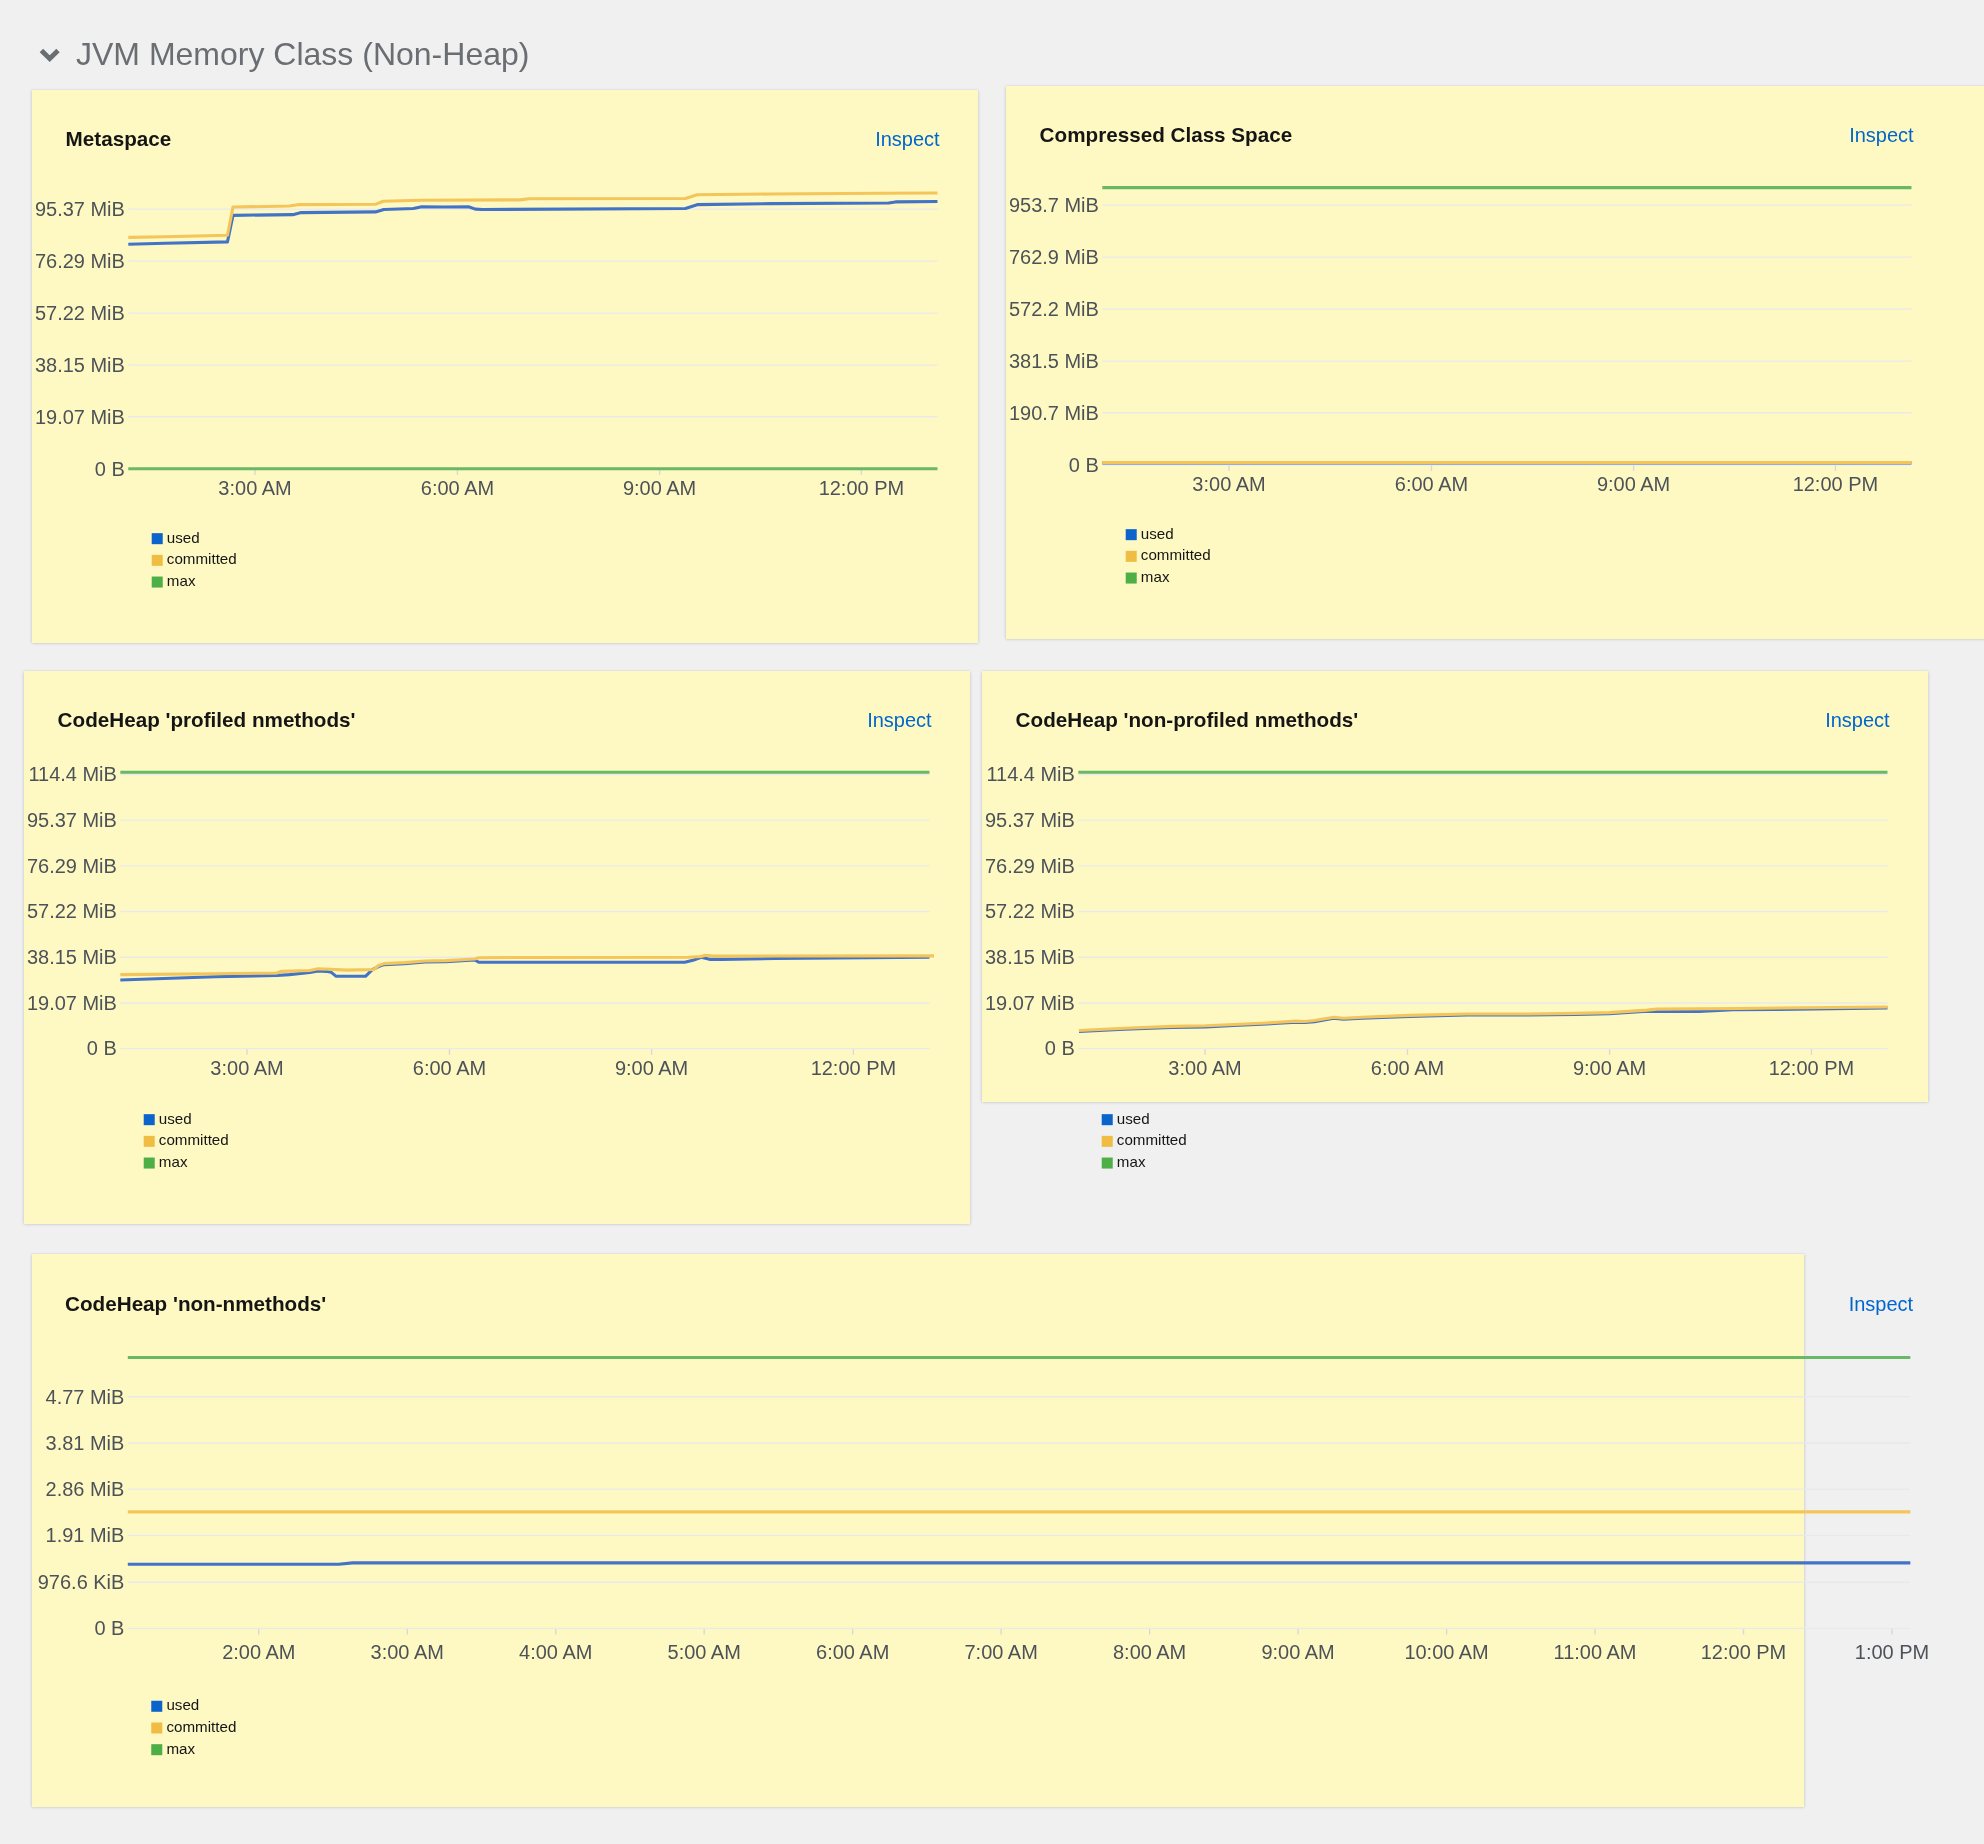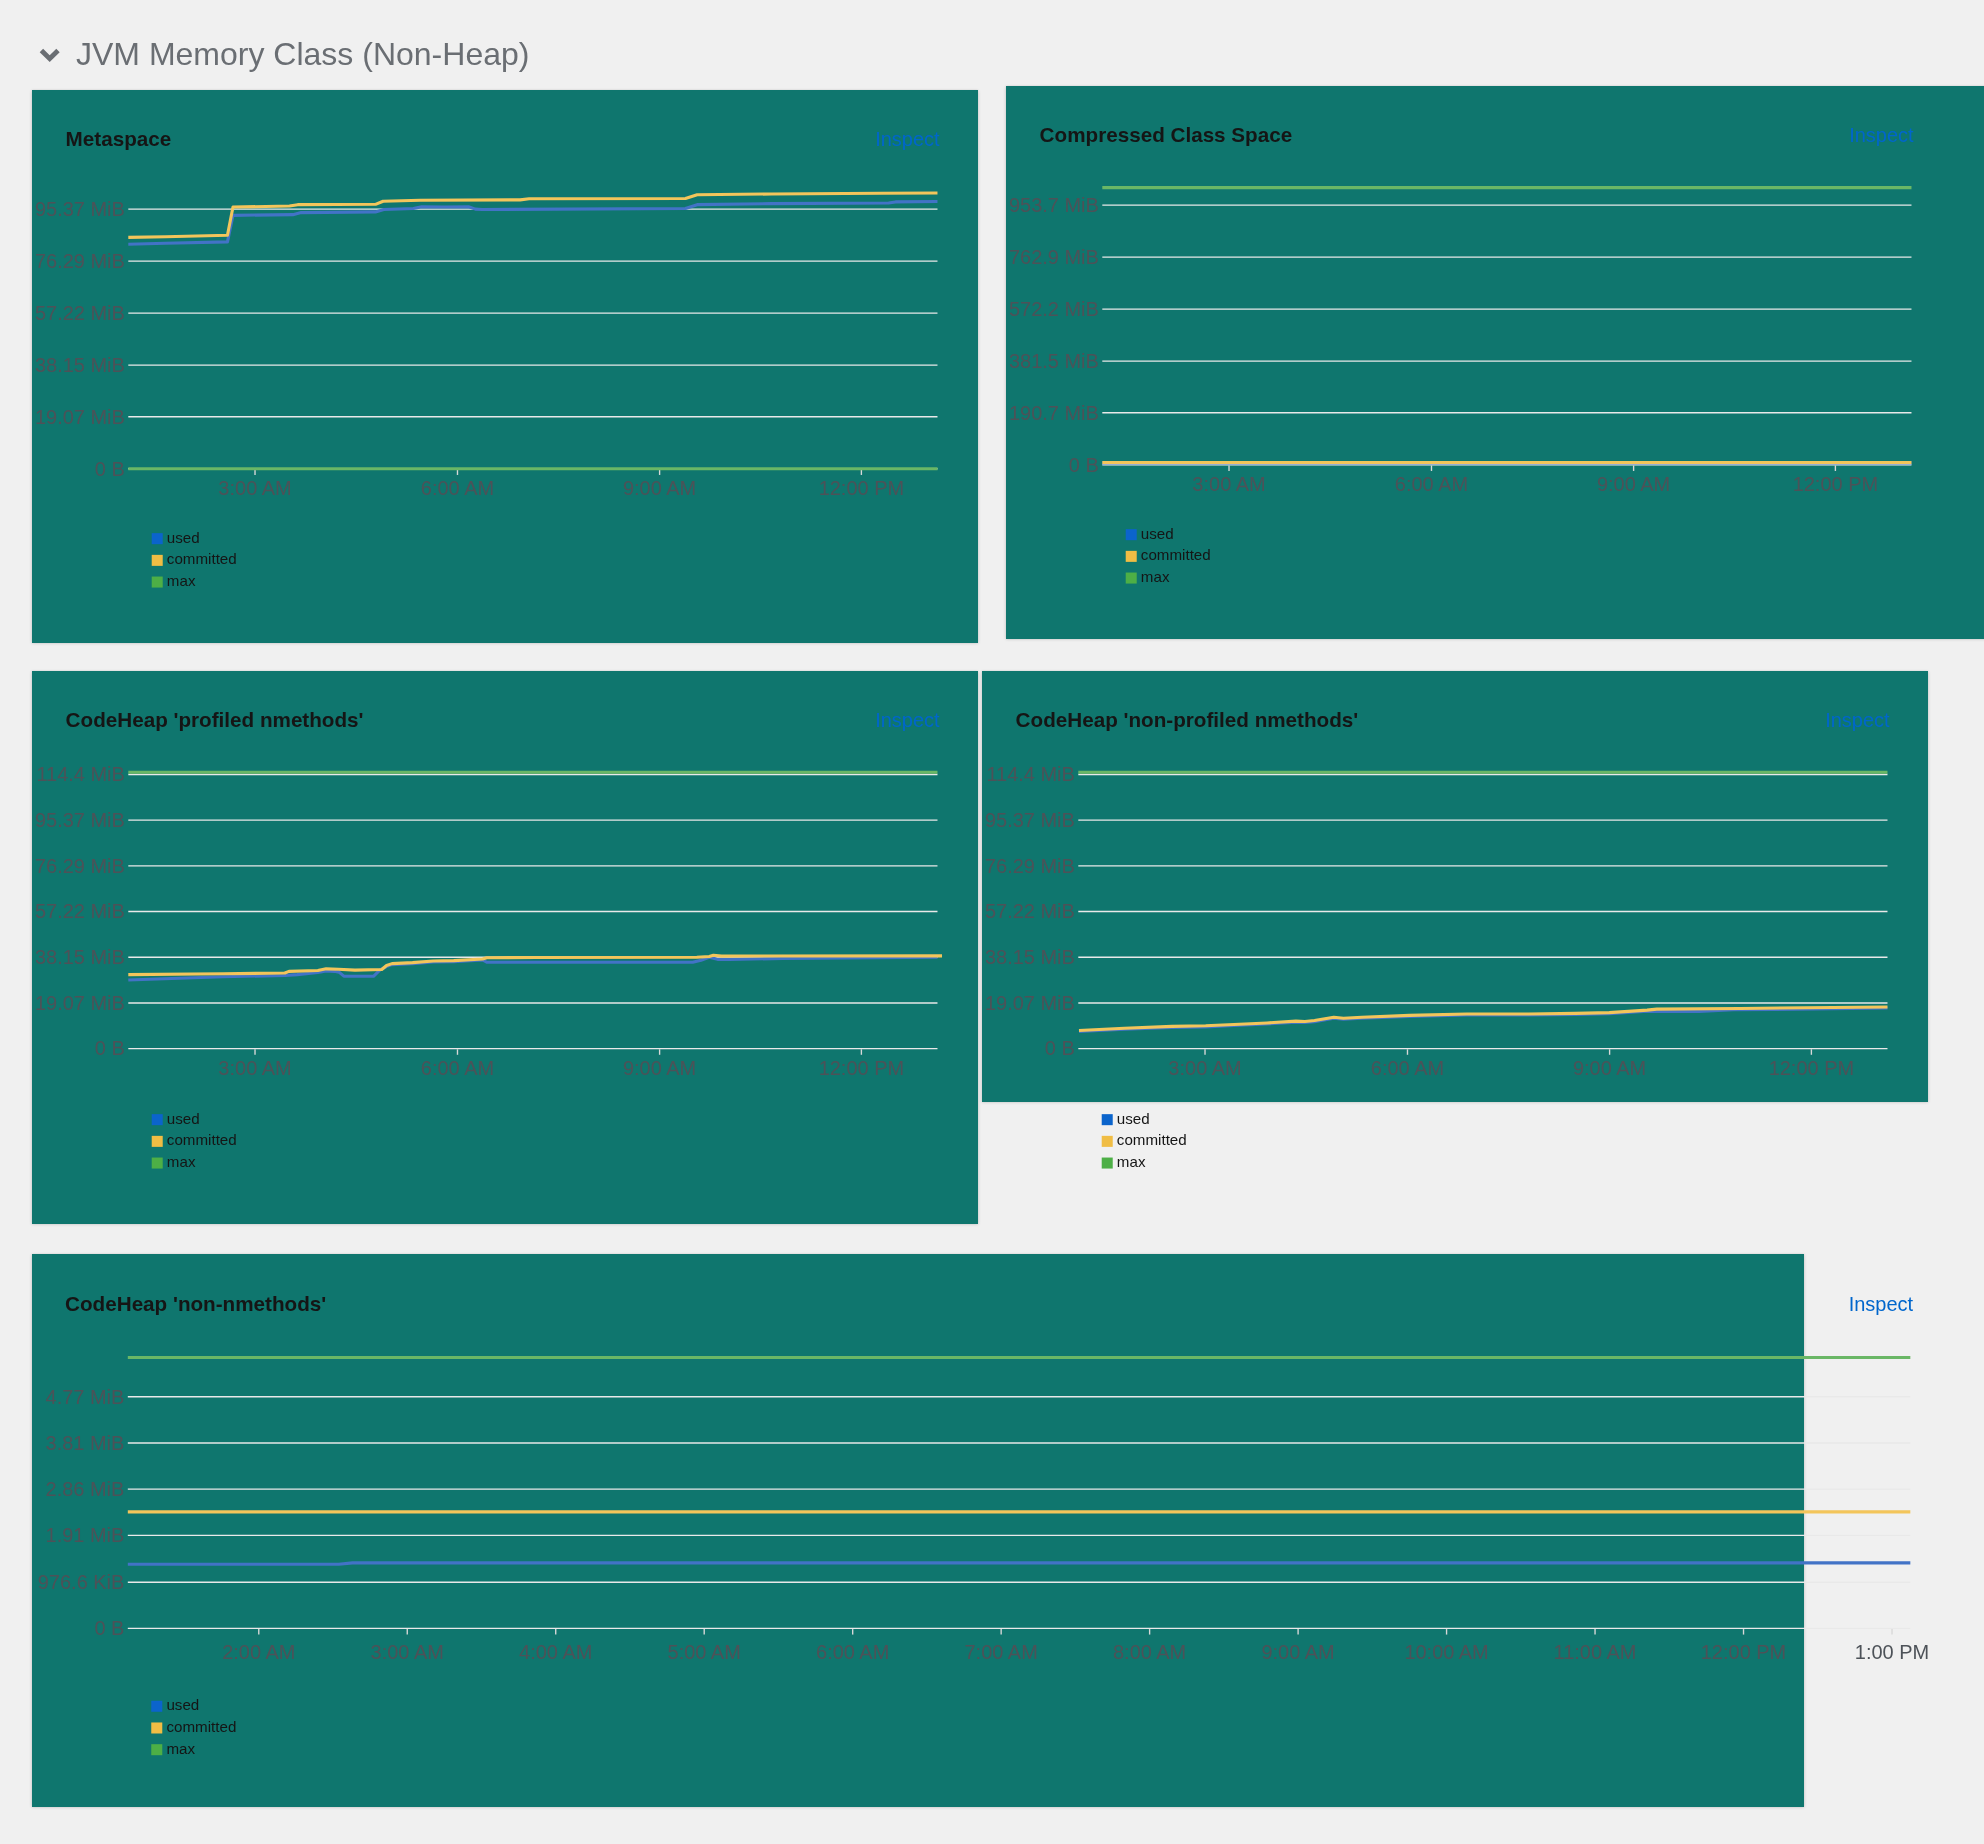--- a/index.html
+++ b/index.html
@@ -1,16 +1,16 @@
 <!DOCTYPE html>
 <html style="font-size:11px"><head><meta charset="utf-8"><style>
 html,body{margin:0;padding:0;background:#f0f0f0;}
 body{width:1985px;height:1844px;position:relative;overflow:hidden;
 font-family:"Liberation Sans",sans-serif;}
-.card{position:absolute;background:#0f766e;box-shadow:0 1.4px 3.4px rgba(0,0,0,.16),0 0 2.1px rgba(0,0,0,.08);}
+.card{position:absolute;background:#fef9c3;box-shadow:0 1.4px 3.4px rgba(0,0,0,.16),0 0 2.1px rgba(0,0,0,.08);}
 </style></head>
 <body>
 <svg style="position:absolute;left:39px;top:48px" width="21.4" height="14.5" viewBox="0 0 31 21">
     <path d="M3.5,3.5 L15.5,15.5 L27.5,3.5" fill="none" stroke="#6a6e73" stroke-width="7"></path>
   </svg>
 <div style="position:absolute;left:76px;top:38px;font-size:32px;line-height:32px;color:#6a6e73;white-space:nowrap">JVM Memory Class (Non-Heap)</div>
 <div class="card" style="left:32px;top:90px;width:946px;height:553px"><svg width="946" height="553" viewBox="0 0 1372 803" font-family="Liberation Sans, sans-serif">
       <text x="48" y="82" font-size="30" font-weight="bold" fill="#151515" text-anchor="start">Metaspace</text>
       <text x="1317" y="82" font-size="29" fill="#0066cc" text-anchor="end">Inspect</text>
       <line x1="139" y1="173" x2="1314" y2="173" stroke="#e9e9e9" stroke-width="2"></line>
@@ -69,21 +69,21 @@
       <polyline fill="none" stroke="#6ab766" stroke-width="4.5" stroke-linejoin="round" stroke-linecap="butt" points="139,147.5 1314,147.5"></polyline>
       <polyline fill="none" stroke="#4273c6" stroke-width="4.5" stroke-linejoin="round" stroke-linecap="butt" points="139,547.3 1314,547.3"></polyline>
       <polyline fill="none" stroke="#f3c55b" stroke-width="4.5" stroke-linejoin="round" stroke-linecap="butt" points="139,546.6 1314,546.6"></polyline>
       <rect x="173" y="643.5" width="16" height="16" fill="#0b64cc"></rect>
       <text x="195" y="657.5" font-size="22" fill="#151515" text-anchor="start">used</text>
       <rect x="173" y="675" width="16" height="16" fill="#f0bd44"></rect>
       <text x="195" y="689" font-size="22" fill="#151515" text-anchor="start">committed</text>
       <rect x="173" y="706.5" width="16" height="16" fill="#4daf46"></rect>
       <text x="195" y="720.5" font-size="22" fill="#151515" text-anchor="start">max</text>
     </svg></div>
-<div class="card" style="left:32px;top:671px;width:946px;height:553px"><svg width="946" height="553" viewBox="0 0 1372 803" font-family="Liberation Sans, sans-serif">
+<div class="card" style="left:24px;top:671px;width:946px;height:553px"><svg width="946" height="553" viewBox="0 0 1372 803" font-family="Liberation Sans, sans-serif">
       <text x="48" y="82" font-size="30" font-weight="bold" fill="#151515" text-anchor="start">CodeHeap 'profiled nmethods'</text>
       <text x="1317" y="82" font-size="29" fill="#0066cc" text-anchor="end">Inspect</text>
       <line x1="139" y1="150.3" x2="1314" y2="150.3" stroke="#e9e9e9" stroke-width="2"></line>
       <text x="134" y="160.3" font-size="29" fill="#4d5258" text-anchor="end">114.4 MiB</text>
       <line x1="139" y1="216.6" x2="1314" y2="216.6" stroke="#e9e9e9" stroke-width="2"></line>
       <text x="134" y="226.6" font-size="29" fill="#4d5258" text-anchor="end">95.37 MiB</text>
       <line x1="139" y1="283" x2="1314" y2="283" stroke="#e9e9e9" stroke-width="2"></line>
       <text x="134" y="293" font-size="29" fill="#4d5258" text-anchor="end">76.29 MiB</text>
       <line x1="139" y1="349.3" x2="1314" y2="349.3" stroke="#e9e9e9" stroke-width="2"></line>
       <text x="134" y="359.3" font-size="29" fill="#4d5258" text-anchor="end">57.22 MiB</text>

